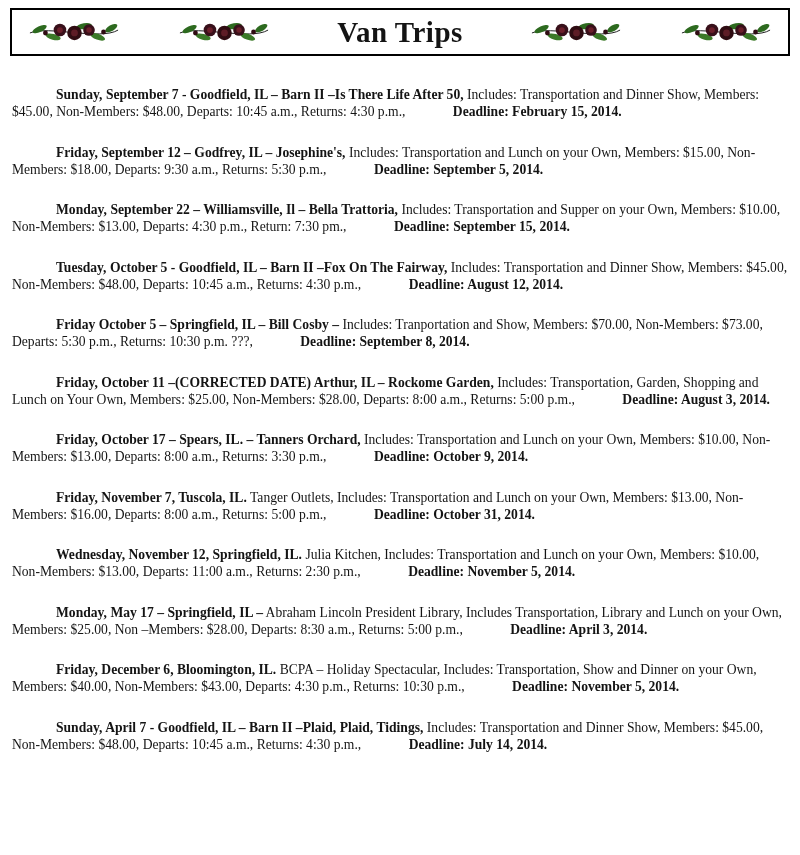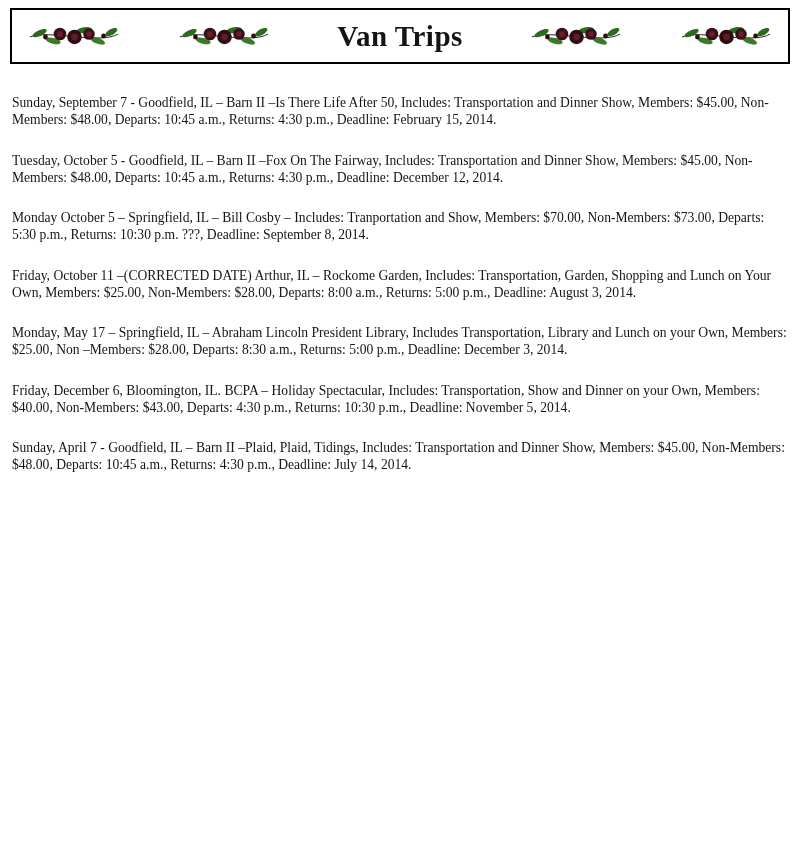--- a/index.html
+++ b/index.html
@@ -8,21 +8,21 @@
     width: 800px;
     height: 855px;
     font-family: "Liberation Serif", "DejaVu Serif", serif;
     color: #141414;
     overflow: hidden;
   }
   .page { padding: 8px 10px 0 10px; }
 
   .banner {
     border: 2px solid #000;
-    height: 56px;
+    height: 48px;
     display: flex;
     align-items: center;
     justify-content: space-between;
     padding: 4px 16px;
     background: #fff;
   }
   .banner-title {
     font-size: 29px;
     font-weight: bold;
     letter-spacing: 0.5px;
@@ -32,21 +32,21 @@
   }
   .orn { width: 92px; height: 24px; flex: 0 0 auto; }
 
   main.trips { padding: 30px 2px 0 2px; }
   p.trip {
     font-size: 13.6px;
     line-height: 1.27;
     margin-bottom: 23px;
     text-align: left;
   }
-  .b { font-weight: normal; }
+  .b { font-weight: bold; margin-left: 44px; }
 </style>
 </head>
 <body>
 
 <svg width="0" height="0" style="position:absolute" aria-hidden="true">
   <defs>
     <g id="floral">
       <path d="M2 13 C 20 5, 75 21, 93 10" stroke="#1c1c1c" stroke-width="1" fill="none"></path>
       <ellipse cx="12" cy="9" rx="8" ry="3" fill="#2d6a1f" transform="rotate(-25 12 9)"></ellipse>
       <ellipse cx="26" cy="17" rx="8" ry="3" fill="#3b7a28" transform="rotate(15 26 17)"></ellipse>
@@ -78,21 +78,26 @@
     <svg class="orn" viewBox="0 0 95 24">
         <use href="#floral"></use>
       </svg>
     <svg class="orn" viewBox="0 0 95 24">
         <use href="#floral"></use>
       </svg>
   </header>
 
   <main class="trips">
       <p class="trip"><span class="b">Sunday, September 7 - Goodfield, IL – Barn II –Is There Life After 50,</span><span> Includes: Transportation and Dinner Show, Members: $45.00, Non-Members: $48.00, Departs: 10:45 a.m., Returns: 4:30 p.m., </span><span class="b">Deadline: February 15, 2014.</span></p>
-      <p class="trip"><span class="b">Tuesday, October 5 - Goodfield, IL – Barn II –Fox On The Fairway,</span><span> Includes: Transportation and Dinner Show, Members: $45.00, Non-Members: $48.00, Departs: 10:45 a.m., Returns: 4:30 p.m., </span><span class="b">Deadline: December 12, 2014.</span></p>
-      <p class="trip"><span class="b">Monday October 5 – Springfield, IL – Bill Cosby –</span><span> Includes: Tranportation and Show, Members: $70.00, Non-Members: $73.00, Departs: 5:30 p.m., Returns: 10:30 p.m. ???, </span><span class="b">Deadline: September 8, 2014.</span></p>
+      <p class="trip"><span class="b">Friday, September 12 – Godfrey, IL – Josephine's,</span><span> Includes: Transportation and Lunch on your Own, Members: $15.00, Non-Members: $18.00, Departs: 9:30 a.m., Returns: 5:30 p.m., </span><span class="b">Deadline: September 5, 2014.</span></p>
+      <p class="trip"><span class="b">Monday, September 22 – Williamsville, Il – Bella Trattoria,</span><span> Includes: Transportation and Supper on your Own, Members: $10.00, Non-Members: $13.00, Departs: 4:30 p.m., Return: 7:30 pm., </span><span class="b">Deadline: September 15, 2014.</span></p>
+      <p class="trip"><span class="b">Tuesday, October 5 - Goodfield, IL – Barn II –Fox On The Fairway,</span><span> Includes: Transportation and Dinner Show, Members: $45.00, Non-Members: $48.00, Departs: 10:45 a.m., Returns: 4:30 p.m., </span><span class="b">Deadline: August 12, 2014.</span></p>
+      <p class="trip"><span class="b">Friday October 5 – Springfield, IL – Bill Cosby –</span><span> Includes: Tranportation and Show, Members: $70.00, Non-Members: $73.00, Departs: 5:30 p.m., Returns: 10:30 p.m. ???, </span><span class="b">Deadline: September 8, 2014.</span></p>
       <p class="trip"><span class="b">Friday, October 11 –(CORRECTED DATE) Arthur, IL – Rockome Garden,</span><span> Includes: Transportation, Garden, Shopping and Lunch on Your Own, Members: $25.00, Non-Members: $28.00, Departs: 8:00 a.m., Returns: 5:00 p.m., </span><span class="b">Deadline: August 3, 2014.</span></p>
-      <p class="trip"><span class="b">Monday, May 17 – Springfield, IL –</span><span> Abraham Lincoln President Library, Includes Transportation, Library and Lunch on your Own, Members: $25.00, Non –Members: $28.00, Departs: 8:30 a.m., Returns: 5:00 p.m., </span><span class="b">Deadline: December 3, 2014.</span></p>
+      <p class="trip"><span class="b">Friday, October 17 – Spears, IL. – Tanners Orchard,</span><span> Includes: Transportation and Lunch on your Own, Members: $10.00, Non-Members: $13.00, Departs: 8:00 a.m., Returns: 3:30 p.m., </span><span class="b">Deadline: October 9, 2014.</span></p>
+      <p class="trip"><span class="b">Friday, November 7, Tuscola, IL.</span><span> Tanger Outlets, Includes: Transportation and Lunch on your Own, Members: $13.00, Non-Members: $16.00, Departs: 8:00 a.m., Returns: 5:00 p.m., </span><span class="b">Deadline: October 31, 2014.</span></p>
+      <p class="trip"><span class="b">Wednesday, November 12, Springfield, IL.</span><span> Julia Kitchen, Includes: Transportation and Lunch on your Own, Members: $10.00, Non-Members: $13.00, Departs: 11:00 a.m., Returns: 2:30 p.m., </span><span class="b">Deadline: November 5, 2014.</span></p>
+      <p class="trip"><span class="b">Monday, May 17 – Springfield, IL –</span><span> Abraham Lincoln President Library, Includes Transportation, Library and Lunch on your Own, Members: $25.00, Non –Members: $28.00, Departs: 8:30 a.m., Returns: 5:00 p.m., </span><span class="b">Deadline: April 3, 2014.</span></p>
       <p class="trip"><span class="b">Friday, December 6, Bloomington, IL.</span><span> BCPA – Holiday Spectacular, Includes: Transportation, Show and Dinner on your Own, Members: $40.00, Non-Members: $43.00, Departs: 4:30 p.m., Returns: 10:30 p.m., </span><span class="b">Deadline: November 5, 2014.</span></p>
       <p class="trip"><span class="b">Sunday, April 7 - Goodfield, IL – Barn II –Plaid, Plaid, Tidings,</span><span> Includes: Transportation and Dinner Show, Members: $45.00, Non-Members: $48.00, Departs: 10:45 a.m., Returns: 4:30 p.m., </span><span class="b">Deadline: July 14, 2014.</span></p>
     </main>
 
 </div>
 
 </body></html>

